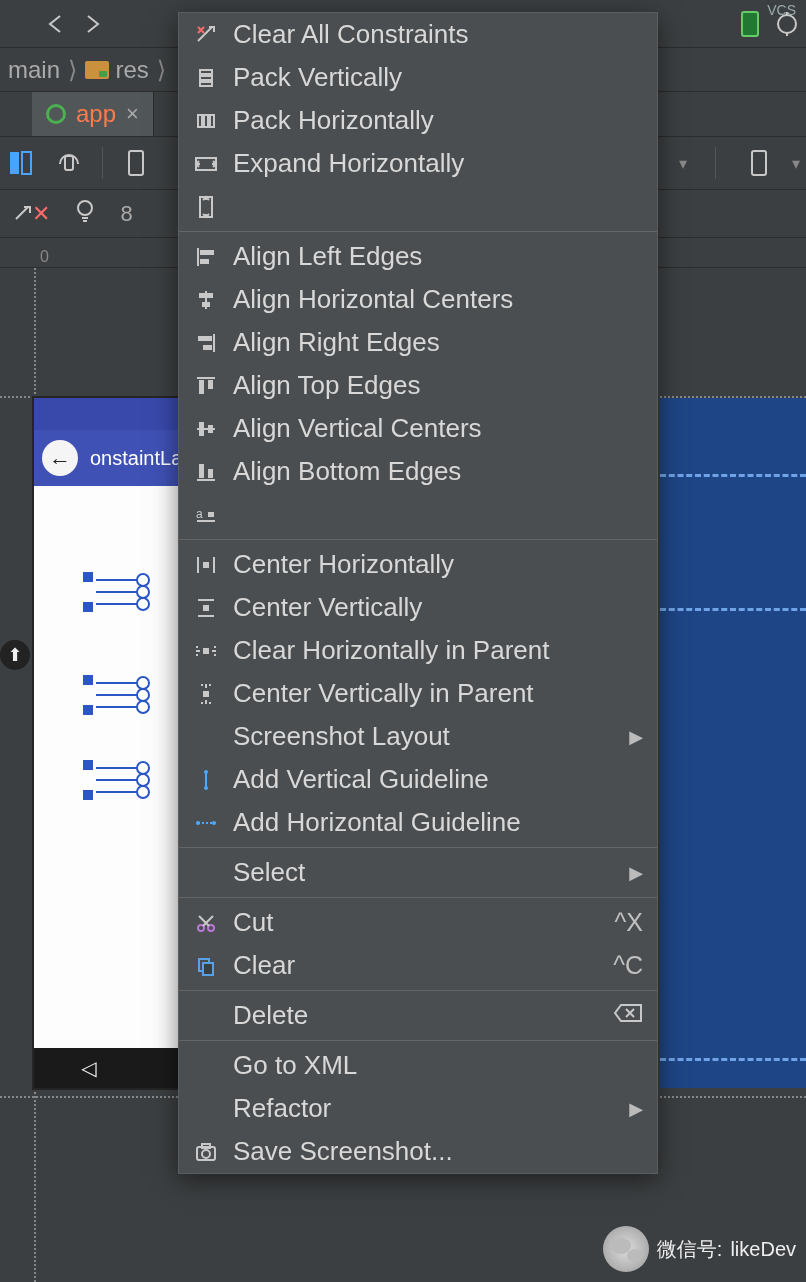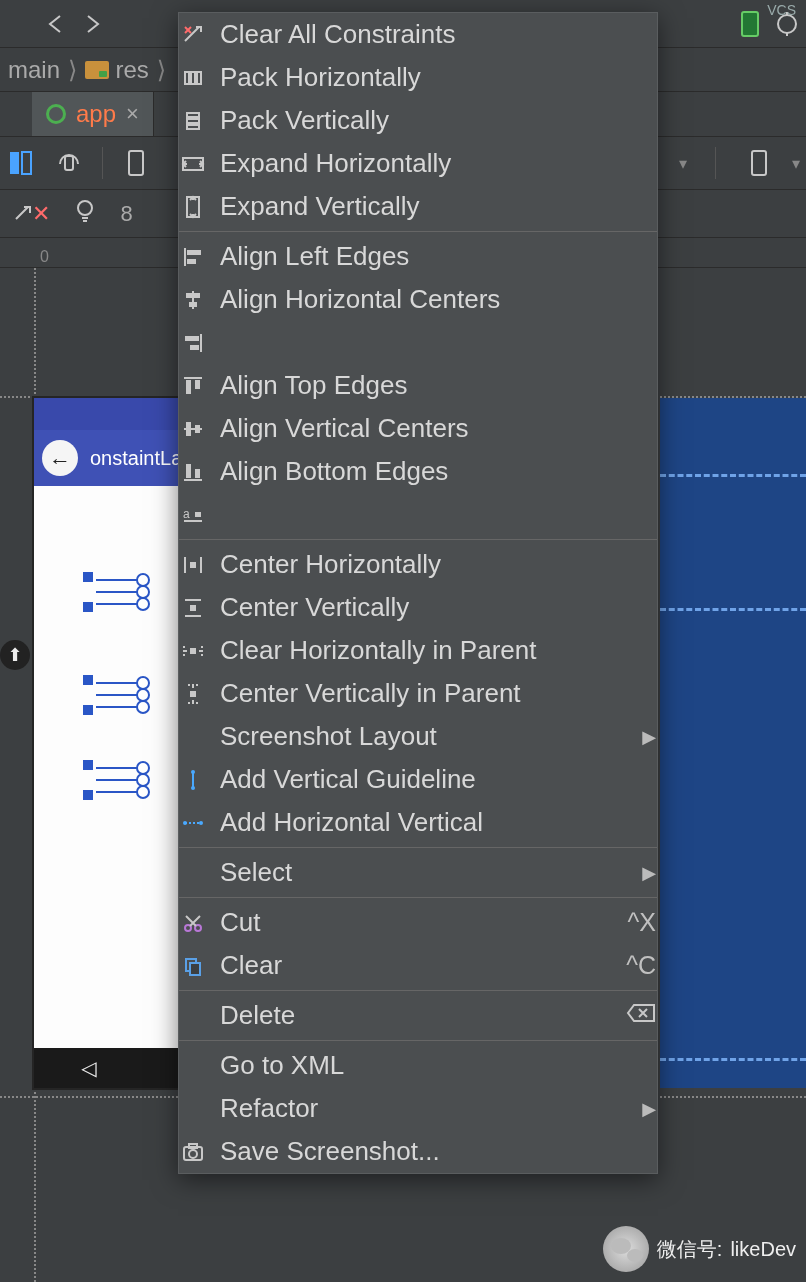--- a/index.html
+++ b/index.html
@@ -172,21 +172,21 @@
   border: 1px solid #5a5d5f;
   box-shadow: 0 6px 24px rgba(0,0,0,0.5);
   font-size: 26px;
   color: #d8d8d8;
   z-index: 100;
 }
 .menu-item {
   display: flex;
   align-items: center;
   height: 43px;
-  padding: 0 1px;
+  padding: 0 14px;
   gap: 14px;
   position: relative;
 }
 .menu-sep { height: 1px; background: #666; margin: 3px 0; }
 .menu-icon { width: 26px; height: 26px; flex-shrink: 0; display:flex; align-items:center; justify-content:center; }
 .menu-label { flex: 1; white-space: nowrap; overflow: hidden; text-overflow: ellipsis; }
 .menu-shortcut { color: #c0c0c0; font-size: 25px; }
 .menu-sub { color: #bbb; font-size: 18px; }
 
 
@@ -385,56 +385,55 @@
           <path d="M14 3 L19 3 L19 8"></path>
           <line x1="3" y1="3" x2="9" y2="9" stroke="#ff6b6b"></line>
           <line x1="9" y1="3" x2="3" y2="9" stroke="#ff6b6b"></line>
         </svg>
       </span>
     <span class="menu-label">Clear All Constraints</span>
   </div>
   <div class="menu-item">
     <span class="menu-icon">
         <svg width="22" height="22">
+          <rect x="5" y="3" width="12" height="4"></rect>
+          <rect x="5" y="9" width="12" height="4"></rect>
+          <rect x="5" y="15" width="12" height="4"></rect>
+        </svg>
+      </span>
+    <span class="menu-label">Pack Vertically</span>
+  </div>
+  <div class="menu-item">
+    <span class="menu-icon">
+        <svg width="22" height="22">
           <rect x="3" y="5" width="4" height="12"></rect>
           <rect x="9" y="5" width="4" height="12"></rect>
           <rect x="15" y="5" width="4" height="12"></rect>
         </svg>
       </span>
     <span class="menu-label">Pack Horizontally</span>
-  </div>
-  <div class="menu-item">
-    <span class="menu-icon">
-        <svg width="22" height="22">
-          <rect x="5" y="3" width="12" height="4"></rect>
-          <rect x="5" y="9" width="12" height="4"></rect>
-          <rect x="5" y="15" width="12" height="4"></rect>
-        </svg>
-      </span>
-    <span class="menu-label">Pack Vertically</span>
   </div>
   <div class="menu-item">
     <span class="menu-icon">
         <svg width="24" height="20">
           <rect x="2" y="4" width="20" height="12"></rect>
           <path d="M6 10 L2 10 M18 10 L22 10"></path>
           <path d="M5 7 L2 10 L5 13 M19 7 L22 10 L19 13"></path>
         </svg>
       </span>
     <span class="menu-label">Expand Horizontally</span>
   </div>
   <div class="menu-item">
     <span class="menu-icon">
         <svg width="20" height="24">
           <rect x="4" y="2" width="12" height="20"></rect>
           <path d="M10 5 L10 2 M10 19 L10 22"></path>
           <path d="M7 5 L10 2 L13 5 M7 19 L10 22 L13 19"></path>
         </svg>
       </span>
-    <span class="menu-label">Expand Vertically</span>
   </div>
 
   <div class="menu-sep"></div>
 
   <div class="menu-item">
     <span class="menu-icon">
         <svg width="22" height="22">
           <line x1="3" y1="2" x2="3" y2="20"></line>
           <rect x="5" y="4" width="14" height="5" fill="#c8c8c8" stroke="none"></rect>
           <rect x="5" y="13" width="9" height="5" fill="#c8c8c8" stroke="none"></rect>
@@ -453,20 +452,21 @@
     <span class="menu-label">Align Horizontal Centers</span>
   </div>
   <div class="menu-item">
     <span class="menu-icon">
         <svg width="22" height="22">
           <line x1="19" y1="2" x2="19" y2="20"></line>
           <rect x="3" y="4" width="14" height="5" fill="#c8c8c8" stroke="none"></rect>
           <rect x="8" y="13" width="9" height="5" fill="#c8c8c8" stroke="none"></rect>
         </svg>
       </span>
+    <span class="menu-label">Align Right Edges</span>
   </div>
   <div class="menu-item">
     <span class="menu-icon">
         <svg width="22" height="22">
           <line x1="2" y1="3" x2="20" y2="3"></line>
           <rect x="4" y="5" width="5" height="14" fill="#c8c8c8" stroke="none"></rect>
           <rect x="13" y="5" width="5" height="9" fill="#c8c8c8" stroke="none"></rect>
         </svg>
       </span>
     <span class="menu-label">Align Top Edges</span>
@@ -559,21 +559,21 @@
     <span class="menu-label">Add Vertical Guideline</span>
   </div>
   <div class="menu-item">
     <span class="menu-icon" style="color:#4aa9ff">
         <svg width="22" height="22">
           <line x1="3" y1="11" x2="19" y2="11" stroke="#4aa9ff" stroke-dasharray="2 2"></line>
           <circle cx="3" cy="11" r="2" fill="#4aa9ff" stroke="none"></circle>
           <circle cx="19" cy="11" r="2" fill="#4aa9ff" stroke="none"></circle>
         </svg>
       </span>
-    <span class="menu-label">Add Horizontal Vertical</span>
+    <span class="menu-label">Add Horizontal Guideline</span>
   </div>
 
   <div class="menu-sep"></div>
 
   <div class="menu-item">
     <span class="menu-icon"></span>
     <span class="menu-label">Select</span>
     <span class="menu-sub">▶</span>
   </div>
 

